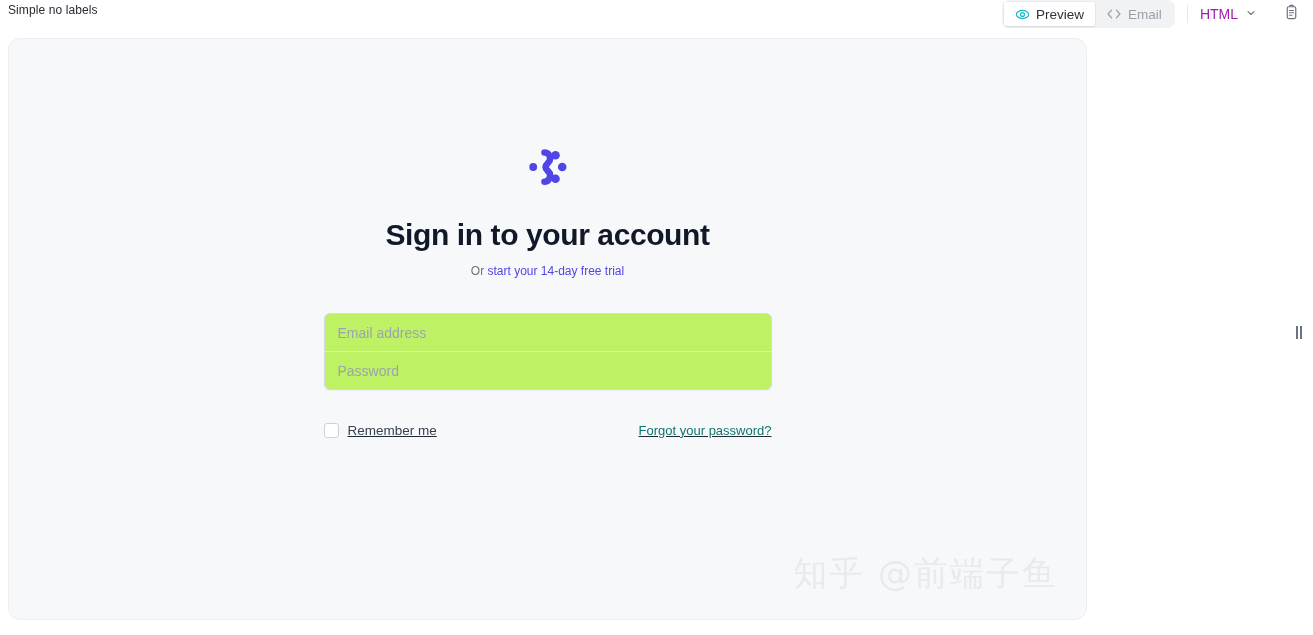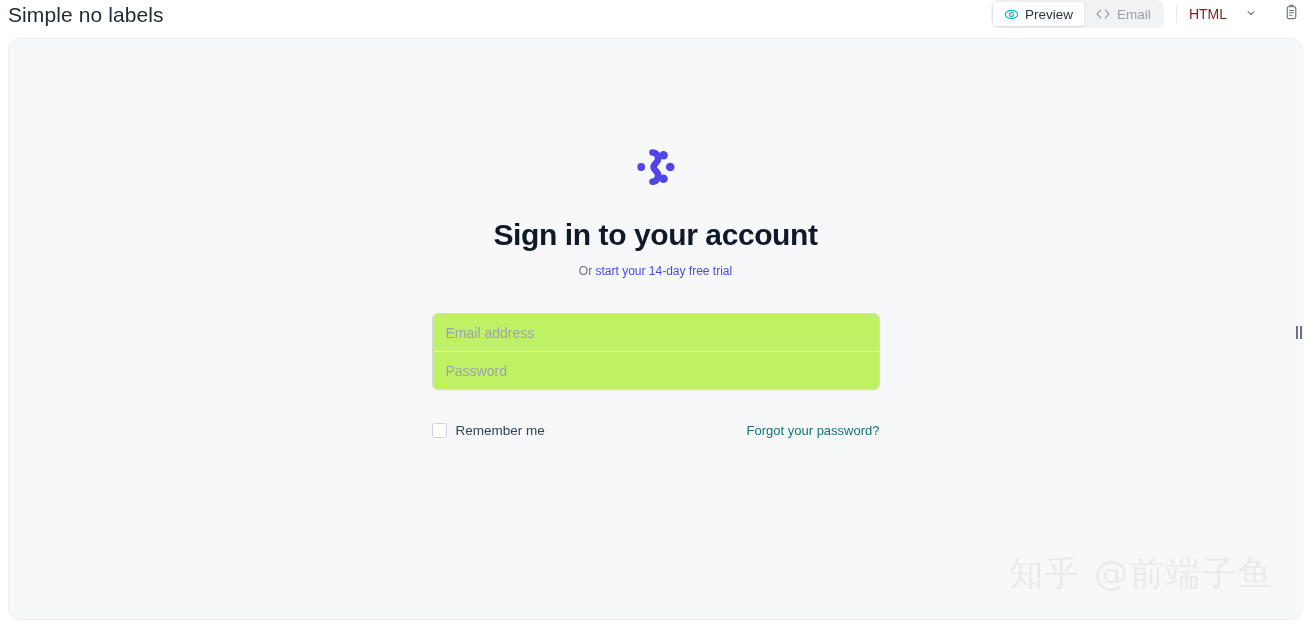--- a/index.html
+++ b/index.html
@@ -25,21 +25,21 @@
     height: 28px;
     display: flex;
     align-items: center;
     background: #ffffff;
   }
 
   .topbar-title {
     position: absolute;
     left: 8px;
     top: 3px;
-    font-size: 21px;
+    font-size: 12px;
     color: #262b33;
     letter-spacing: 0.1px;
     white-space: nowrap;
   }
 
   .topbar-right {
     position: absolute;
     right: 0;
     top: 0;
     height: 28px;
@@ -82,23 +82,23 @@
   .divider-v {
     width: 1px;
     height: 18px;
     background: #e6e8eb;
     margin: 0 8px 0 2px;
   }
 
   .lang-select {
     display: flex;
     align-items: center;
-    gap: 18px;
+    gap: 7px;
     font-size: 14px;
-    color: #7f1d1d;
+    color: #a21caf;
     cursor: pointer;
     padding: 0 4px;
     height: 24px;
     white-space: nowrap;
   }
 
   .copy-btn {
     display: flex;
     align-items: center;
     justify-content: center;
@@ -107,21 +107,21 @@
     margin-left: 16px;
     margin-right: 8px;
     cursor: pointer;
   }
 
   
   .preview-panel {
     position: absolute;
     left: 8px;
     top: 38px;
-    width: 1295px;
+    width: 1079px;
     height: 582px;
     background: #f7f8fa;
     border: 1px solid #eceef1;
     border-radius: 12px;
     overflow: hidden;
   }
 
   
   .signin-wrap {
     position: absolute;
@@ -188,20 +188,21 @@
     height: 1px;
     background: #e1e4e9;
   }
 
   .options-row {
     display: flex;
     align-items: center;
     justify-content: space-between;
     margin-top: 31px;
     height: 18px;
+    text-decoration: underline;
   }
 
   .remember {
     display: flex;
     align-items: center;
     gap: 9px;
     cursor: pointer;
   }
 
   .checkbox-box {

